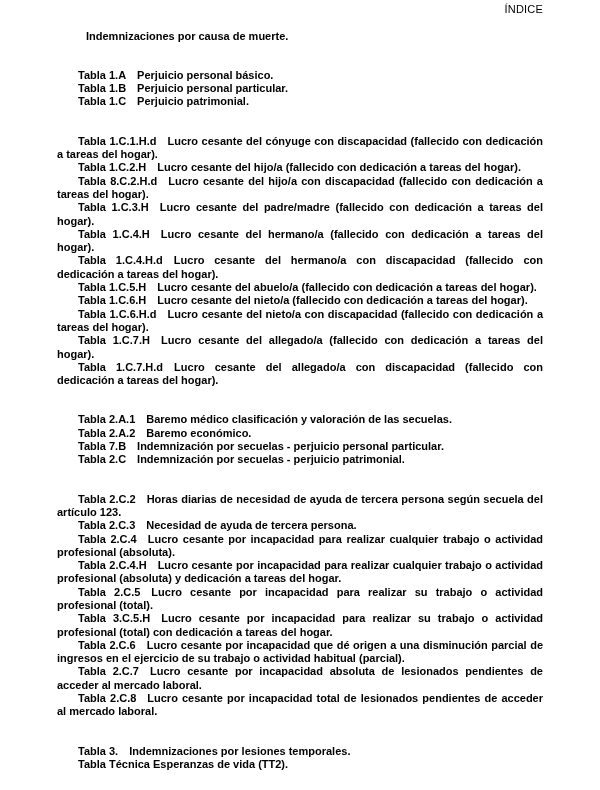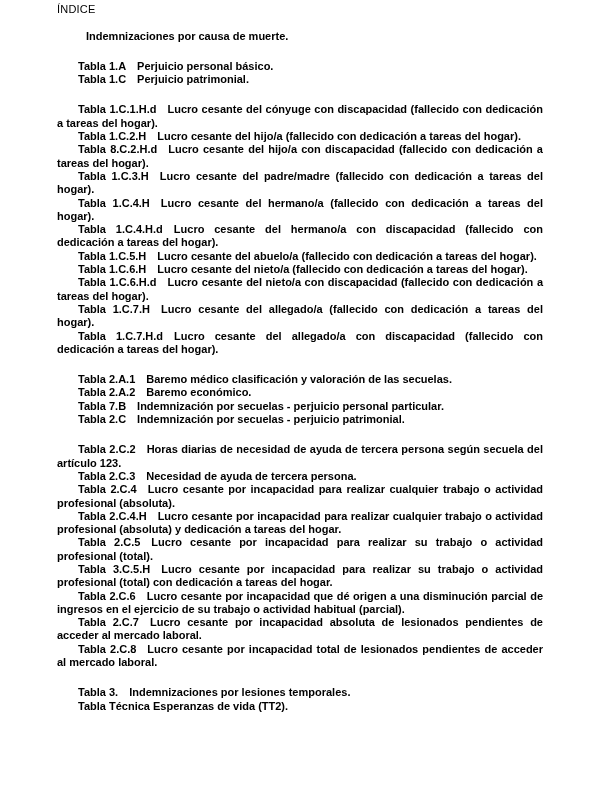--- a/index.html
+++ b/index.html
@@ -16,47 +16,48 @@
     padding: 3px 57px 0 57px;
     background: #ffffff;
     color: #000000;
     font-family: "Liberation Sans", sans-serif;
     font-size: 11px;
     line-height: 13.3px;
   }
   .title {
     font-size: 11px;
     font-weight: normal;
-    text-align: left;
+    text-align: right;
     letter-spacing: 0.2px;
     margin: 0 0 13.3px 0;
     line-height: 13.3px;
   }
   .group { margin: 0; }
-  .group + .group { margin-top: 17px; }
+  .group + .group { margin-top: 26px; }
   .entry {
     margin: 0;
     text-indent: 21px;
     text-align: justify;
     font-weight: bold;
   }
   .group.intro .entry { text-indent: 29px; }
   .lbl + .desc { margin-left: 11px; }
 </style>
 </head>
 <body>
 
 <div class="page">
   <h1 class="title">ÍNDICE</h1>
   <div id="index-body">
       <div class="group intro">
         <p class="entry"><span class="desc">Indemnizaciones por causa de muerte.</span></p>
       </div>
       <div class="group">
         <p class="entry"><span class="lbl">Tabla 1.A</span><span class="desc">Perjuicio personal básico.</span></p>
+        <p class="entry"><span class="lbl">Tabla 1.B</span><span class="desc">Perjuicio personal particular.</span></p>
         <p class="entry"><span class="lbl">Tabla 1.C</span><span class="desc">Perjuicio patrimonial.</span></p>
       </div>
       <div class="group">
         <p class="entry"><span class="lbl">Tabla 1.C.1.H.d</span><span class="desc">Lucro cesante del cónyuge con discapacidad (fallecido con dedicación a tareas del hogar).</span></p>
         <p class="entry"><span class="lbl">Tabla 1.C.2.H</span><span class="desc">Lucro cesante del hijo/a (fallecido con dedicación a tareas del hogar).</span></p>
         <p class="entry"><span class="lbl">Tabla 8.C.2.H.d</span><span class="desc">Lucro cesante del hijo/a con discapacidad (fallecido con dedicación a tareas del hogar).</span></p>
         <p class="entry"><span class="lbl">Tabla 1.C.3.H</span><span class="desc">Lucro cesante del padre/madre (fallecido con dedicación a tareas del hogar).</span></p>
         <p class="entry"><span class="lbl">Tabla 1.C.4.H</span><span class="desc">Lucro cesante del hermano/a (fallecido con dedicación a tareas del hogar).</span></p>
         <p class="entry"><span class="lbl">Tabla 1.C.4.H.d</span><span class="desc">Lucro cesante del hermano/a con discapacidad (fallecido con dedicación a tareas del hogar).</span></p>
         <p class="entry"><span class="lbl">Tabla 1.C.5.H</span><span class="desc">Lucro cesante del abuelo/a (fallecido con dedicación a tareas del hogar).</span></p>

